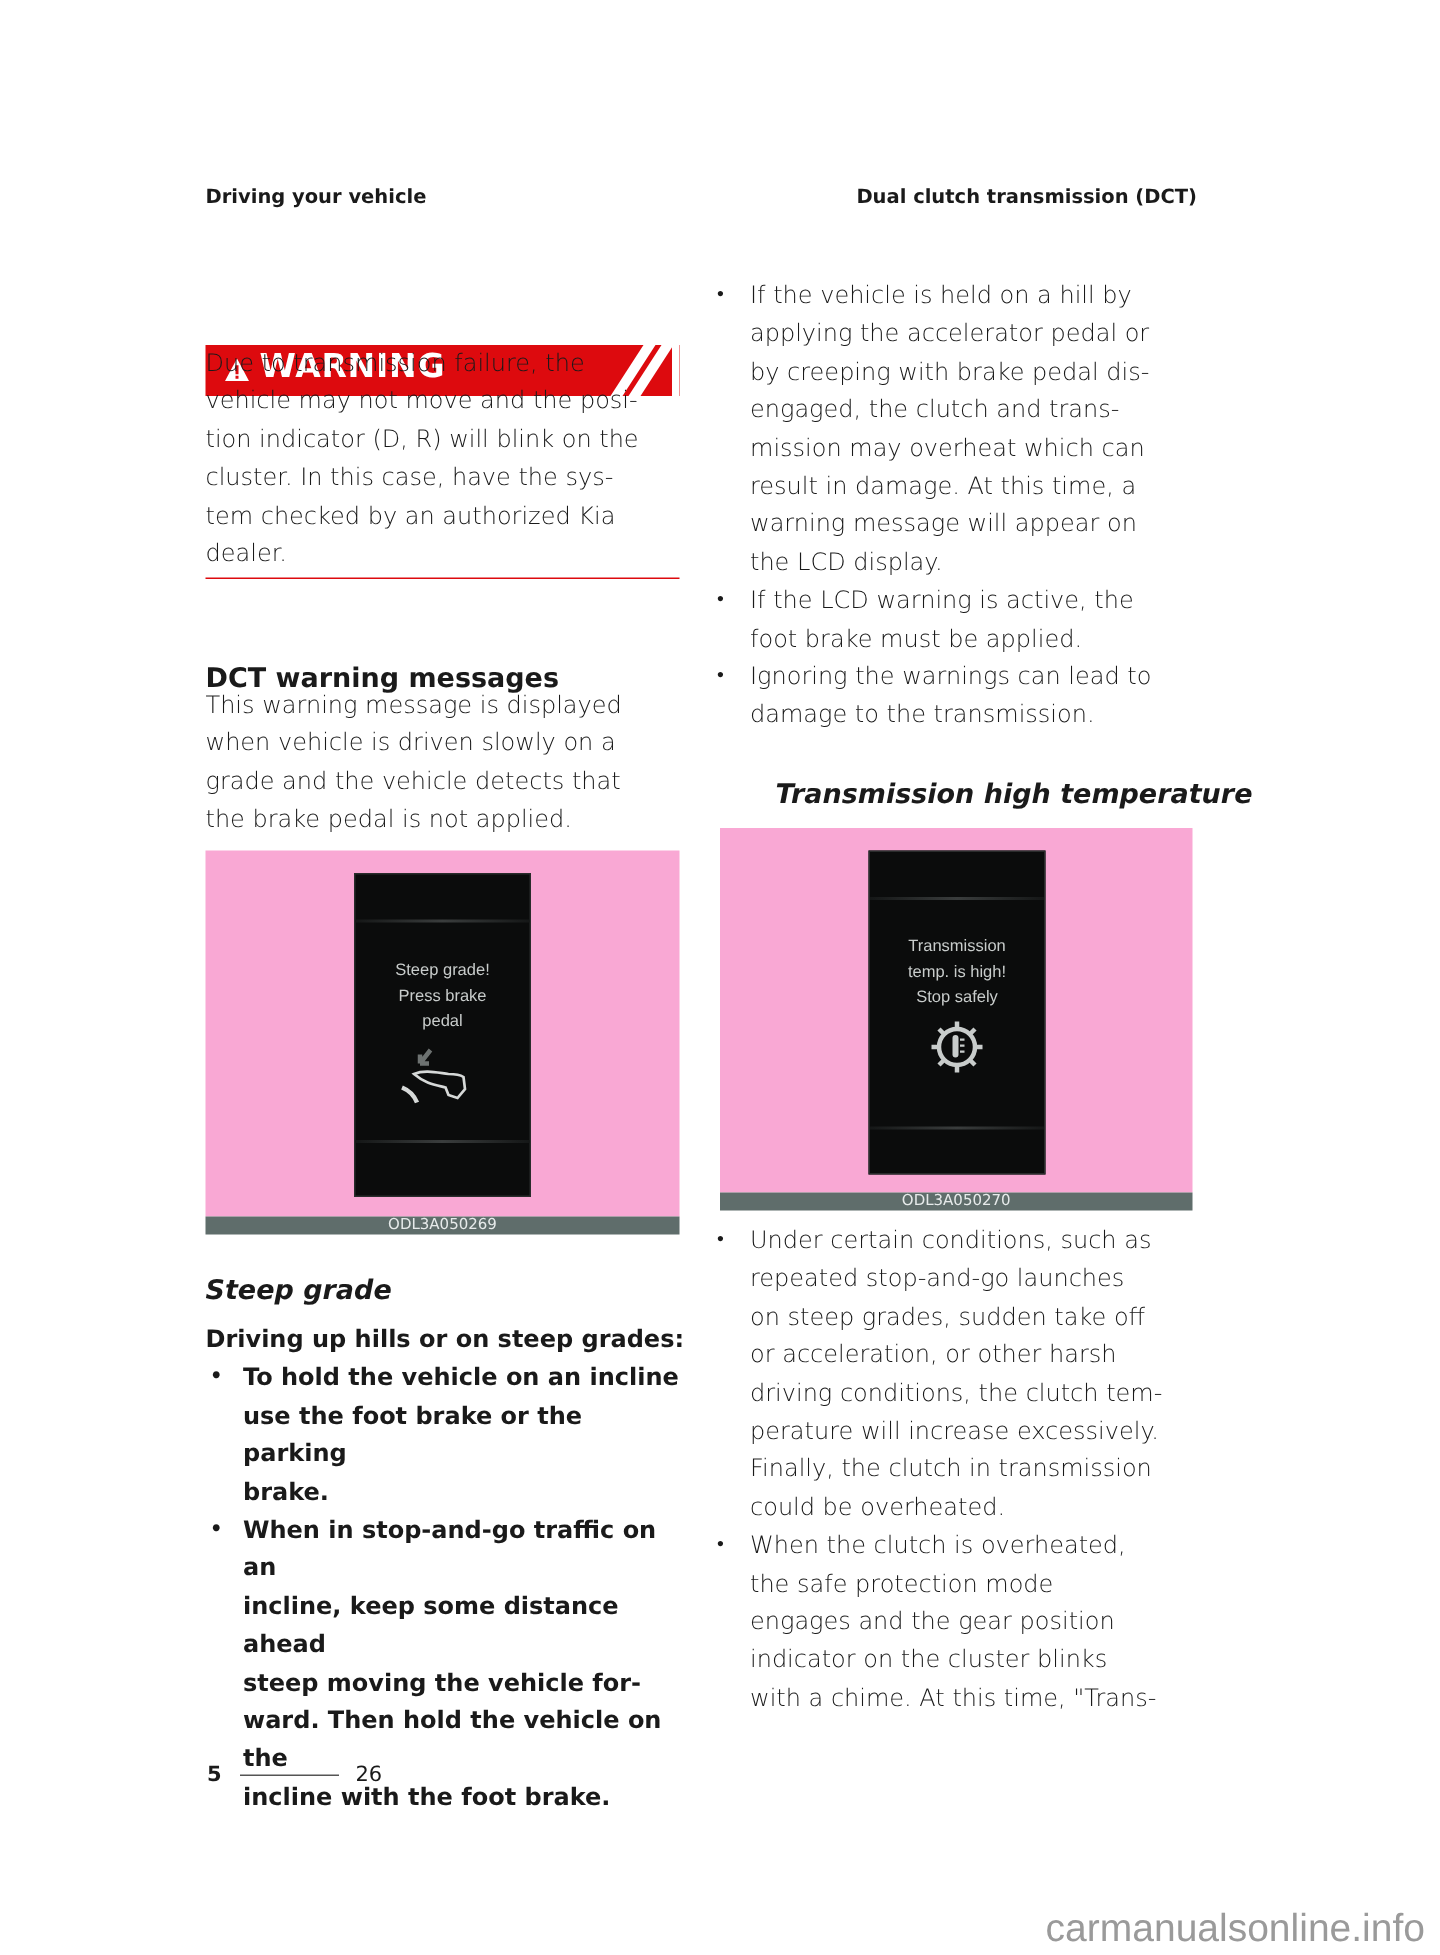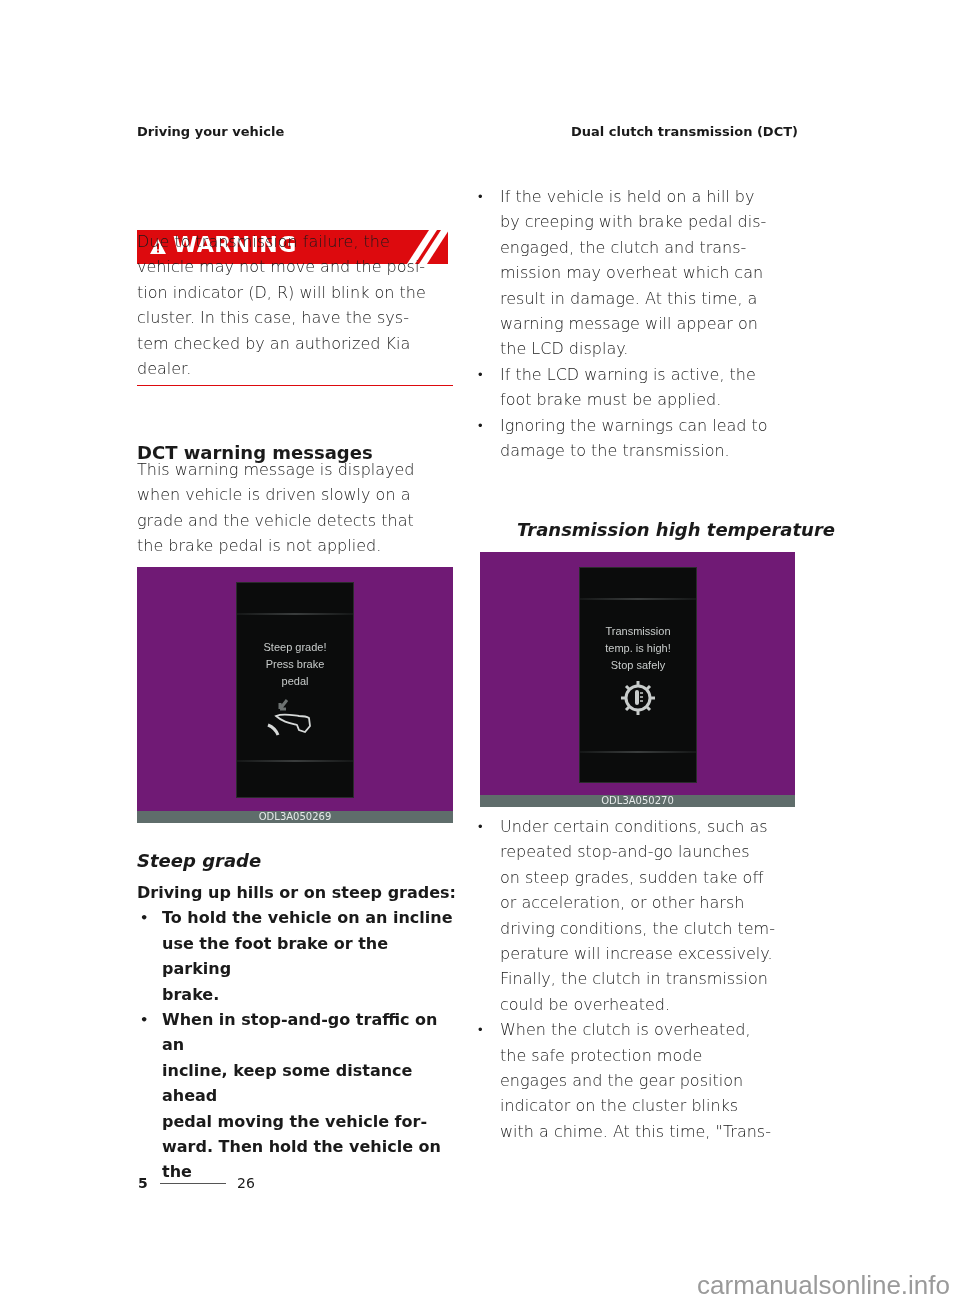--- a/index.html
+++ b/index.html
@@ -12,21 +12,21 @@
   .body-text { font-size: 16px; line-height: 25.4px; color: #1a1a1a; font-weight: 300; }
   .warn-bar {
     left: 137px; top: 187px; width: 316px; height: 34px; background: #dd0a0e; overflow: hidden; margin-top: 43px;
   }
   .warn-bar .label { position: absolute; left: 36px; top: 2px; color: #fff; font-weight: bold; font-size: 22px; letter-spacing: 0.5px; }
   .warn-bar .tri { position: absolute; left: 13px; top: 9px; }
   .warn-bar .stripes { position: absolute; right: 0; top: 0; }
   .red-rule { left: 137px; top: 385px; width: 316px; height: 1px; background: #dd0a0e; }
   .h2 { font-size: 18px; font-weight: bold; margin-top: 14px; }
   .h3 { font-size: 18px; font-weight: bold; font-style: italic; }
-  .figure { background: #701a75; }
+  .figure { background: #f9a8d4; }
   .fig-caption { background: #5f6d6b; color: #e6eaea; font-size: 10px; text-align: center; line-height: 12px; }
   .lcd { background: #0b0c0c; border: 1px solid #2a2c2c; }
   .lcd .band { position: absolute; left: 0; right: 0; height: 2px; background: linear-gradient(to right, #151717, #3a3d3d, #151717); }
   .lcd .msg { position: absolute; left: 0; right: 0; text-align: center; color: #c8cccb; font-size: 11px; line-height: 17px; font-family: "Liberation Sans", sans-serif; }
   ul.bullets { list-style: none; margin: 0; padding: 0; }
   ul.bullets li { position: relative; padding-left: 25px; }
   ul.bullets li::before { content: "•"; position: absolute; left: 3px; top: 0; font-size: 13px; }
   .footer-num { font-size: 14px; top: 1175px; }
   .watermark { right: 10px; top: 1270px; font-family: "Liberation Sans", sans-serif; font-size: 26px; color: #9a9a9a; }
 </style>
@@ -90,30 +90,32 @@
   <div>Driving up hills or on steep grades:</div>
   <ul class="bullets">
     <li>
       <div>To hold the vehicle on an incline</div>
       <div>use the foot brake or the parking</div>
       <div>brake.</div>
     </li>
     <li>
       <div>When in stop-and-go traffic on an</div>
       <div>incline, keep some distance ahead</div>
-      <div>pedal moving the vehicle for-</div>
+      <div>steep moving the vehicle for-</div>
       <div>ward. Then hold the vehicle on the</div>
+      <div>incline with the foot brake.</div>
     </li>
   </ul>
 </div>
 
 <div class="abs body-text" style="left:475px; top:184px; width:330px;">
   <ul class="bullets">
     <li>
       <div>If the vehicle is held on a hill by</div>
+      <div>applying the accelerator pedal or</div>
       <div>by creeping with brake pedal dis-</div>
       <div>engaged, the clutch and trans-</div>
       <div>mission may overheat which can</div>
       <div>result in damage. At this time, a</div>
       <div>warning message will appear on</div>
       <div>the LCD display.</div>
     </li>
     <li>
       <div>If the LCD warning is active, the</div>
       <div>foot brake must be applied.</div>

